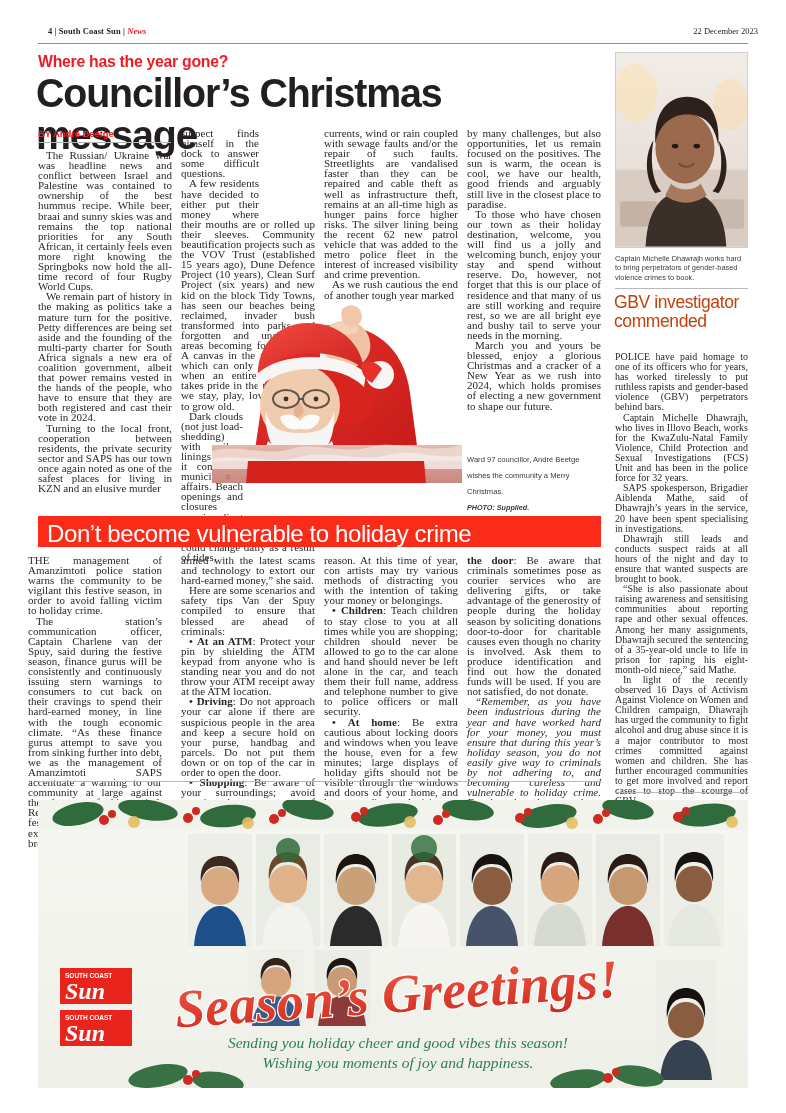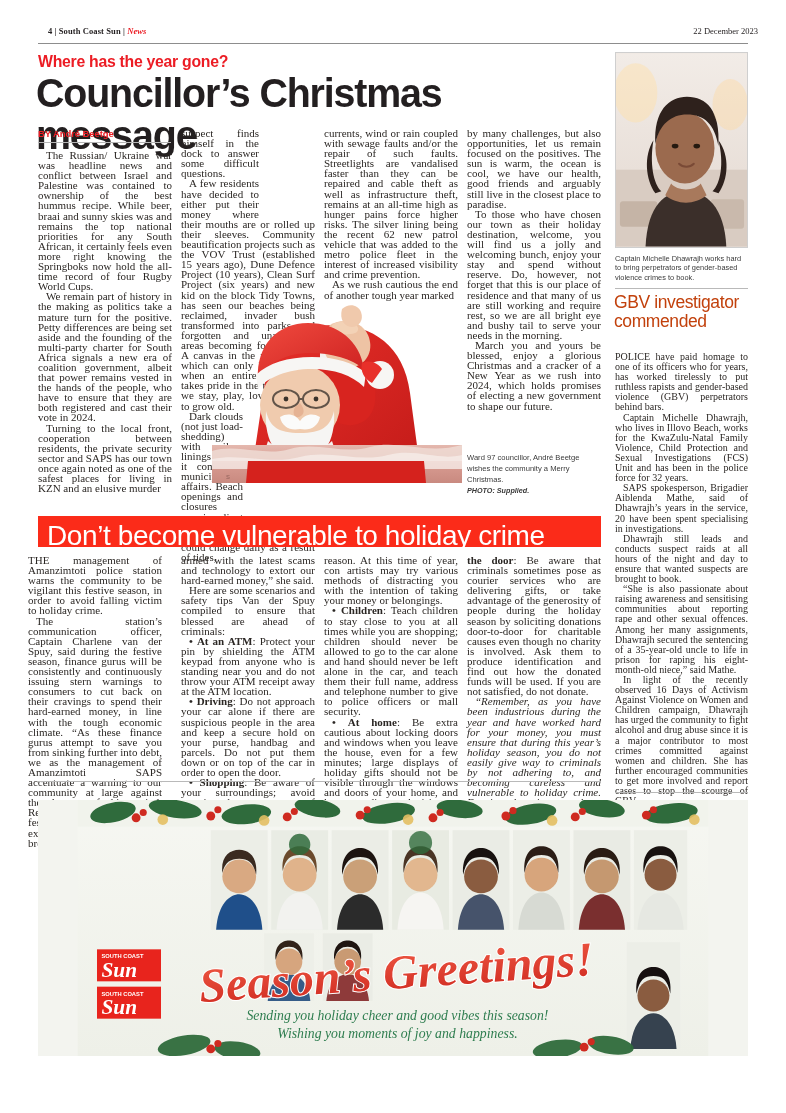--- a/index.html
+++ b/index.html
@@ -78,21 +78,21 @@
   
   .santa {
     position:absolute; left:212px; top:193px; width:250px; height:290px;
     pointer-events:none;
   }
   .santa svg { display:block; width:100%; height:100%; }
 
   .photo-caption {
     position:absolute; left:467px; top:452px; width:118px;
     font-family:"Liberation Sans", sans-serif;
-    font-size:7.6px; line-height:11px; color:#3a3a3a;
+    font-size:7.6px; line-height:16px; color:#3a3a3a;
   }
   .photo-caption .credit { font-style:italic; font-weight:700; font-size:7.2px; }
 
   
   .rail-photo {
     position:absolute; left:615px; top:52px; width:133px; height:196px;
     border:1px solid #cfcfcf; overflow:hidden; background:#efe7e0;
   }
   .rail-photo svg { display:block; width:100%; height:100%; }
   .rail-caption {
@@ -121,39 +121,39 @@
   }
 
   
   .banner {
     position:absolute; left:38px; top:516px; width:563px; height:31px;
     background:#fb2b19;
   }
   .banner span {
     position:absolute; left:9px; top:4px;
     font-family:"Liberation Sans", sans-serif;
-    font-weight:400; font-size:28px; color:#ffffff; letter-spacing:-.4px;
+    font-weight:400; font-size:24px; color:#ffffff; letter-spacing:-.4px;
   }
 
   
   #s2c1 { left:28px;  top:555px; width:134px; }
   #s2c2 { left:181px; top:555px; width:134px; }
   #s2c3 { left:324px; top:555px; width:134px; }
   #s2c4 { left:467px; top:555px; width:134px; }
   .col .bullet { text-indent:8px; }
   .col .bullet b { font-weight:700; }
   .col .dot { font-weight:700; }
   .col em { font-style:italic; }
   .s2rule {
     position:absolute; left:38px; top:781px; width:563px; height:1px; background:#b9b9b9;
   }
 
   
   .advert {
-    position:absolute; left:38px; top:800px; width:710px; height:256px;
+    position:absolute; left:38px; top:800px; width:710px; height:288px;
     overflow:hidden; background:#f3f4ef;
   }
   .advert svg { display:block; width:100%; height:100%; }
 </style>
 </head>
 <body>
 
 <div class="page">
 
   <div class="masthead">

